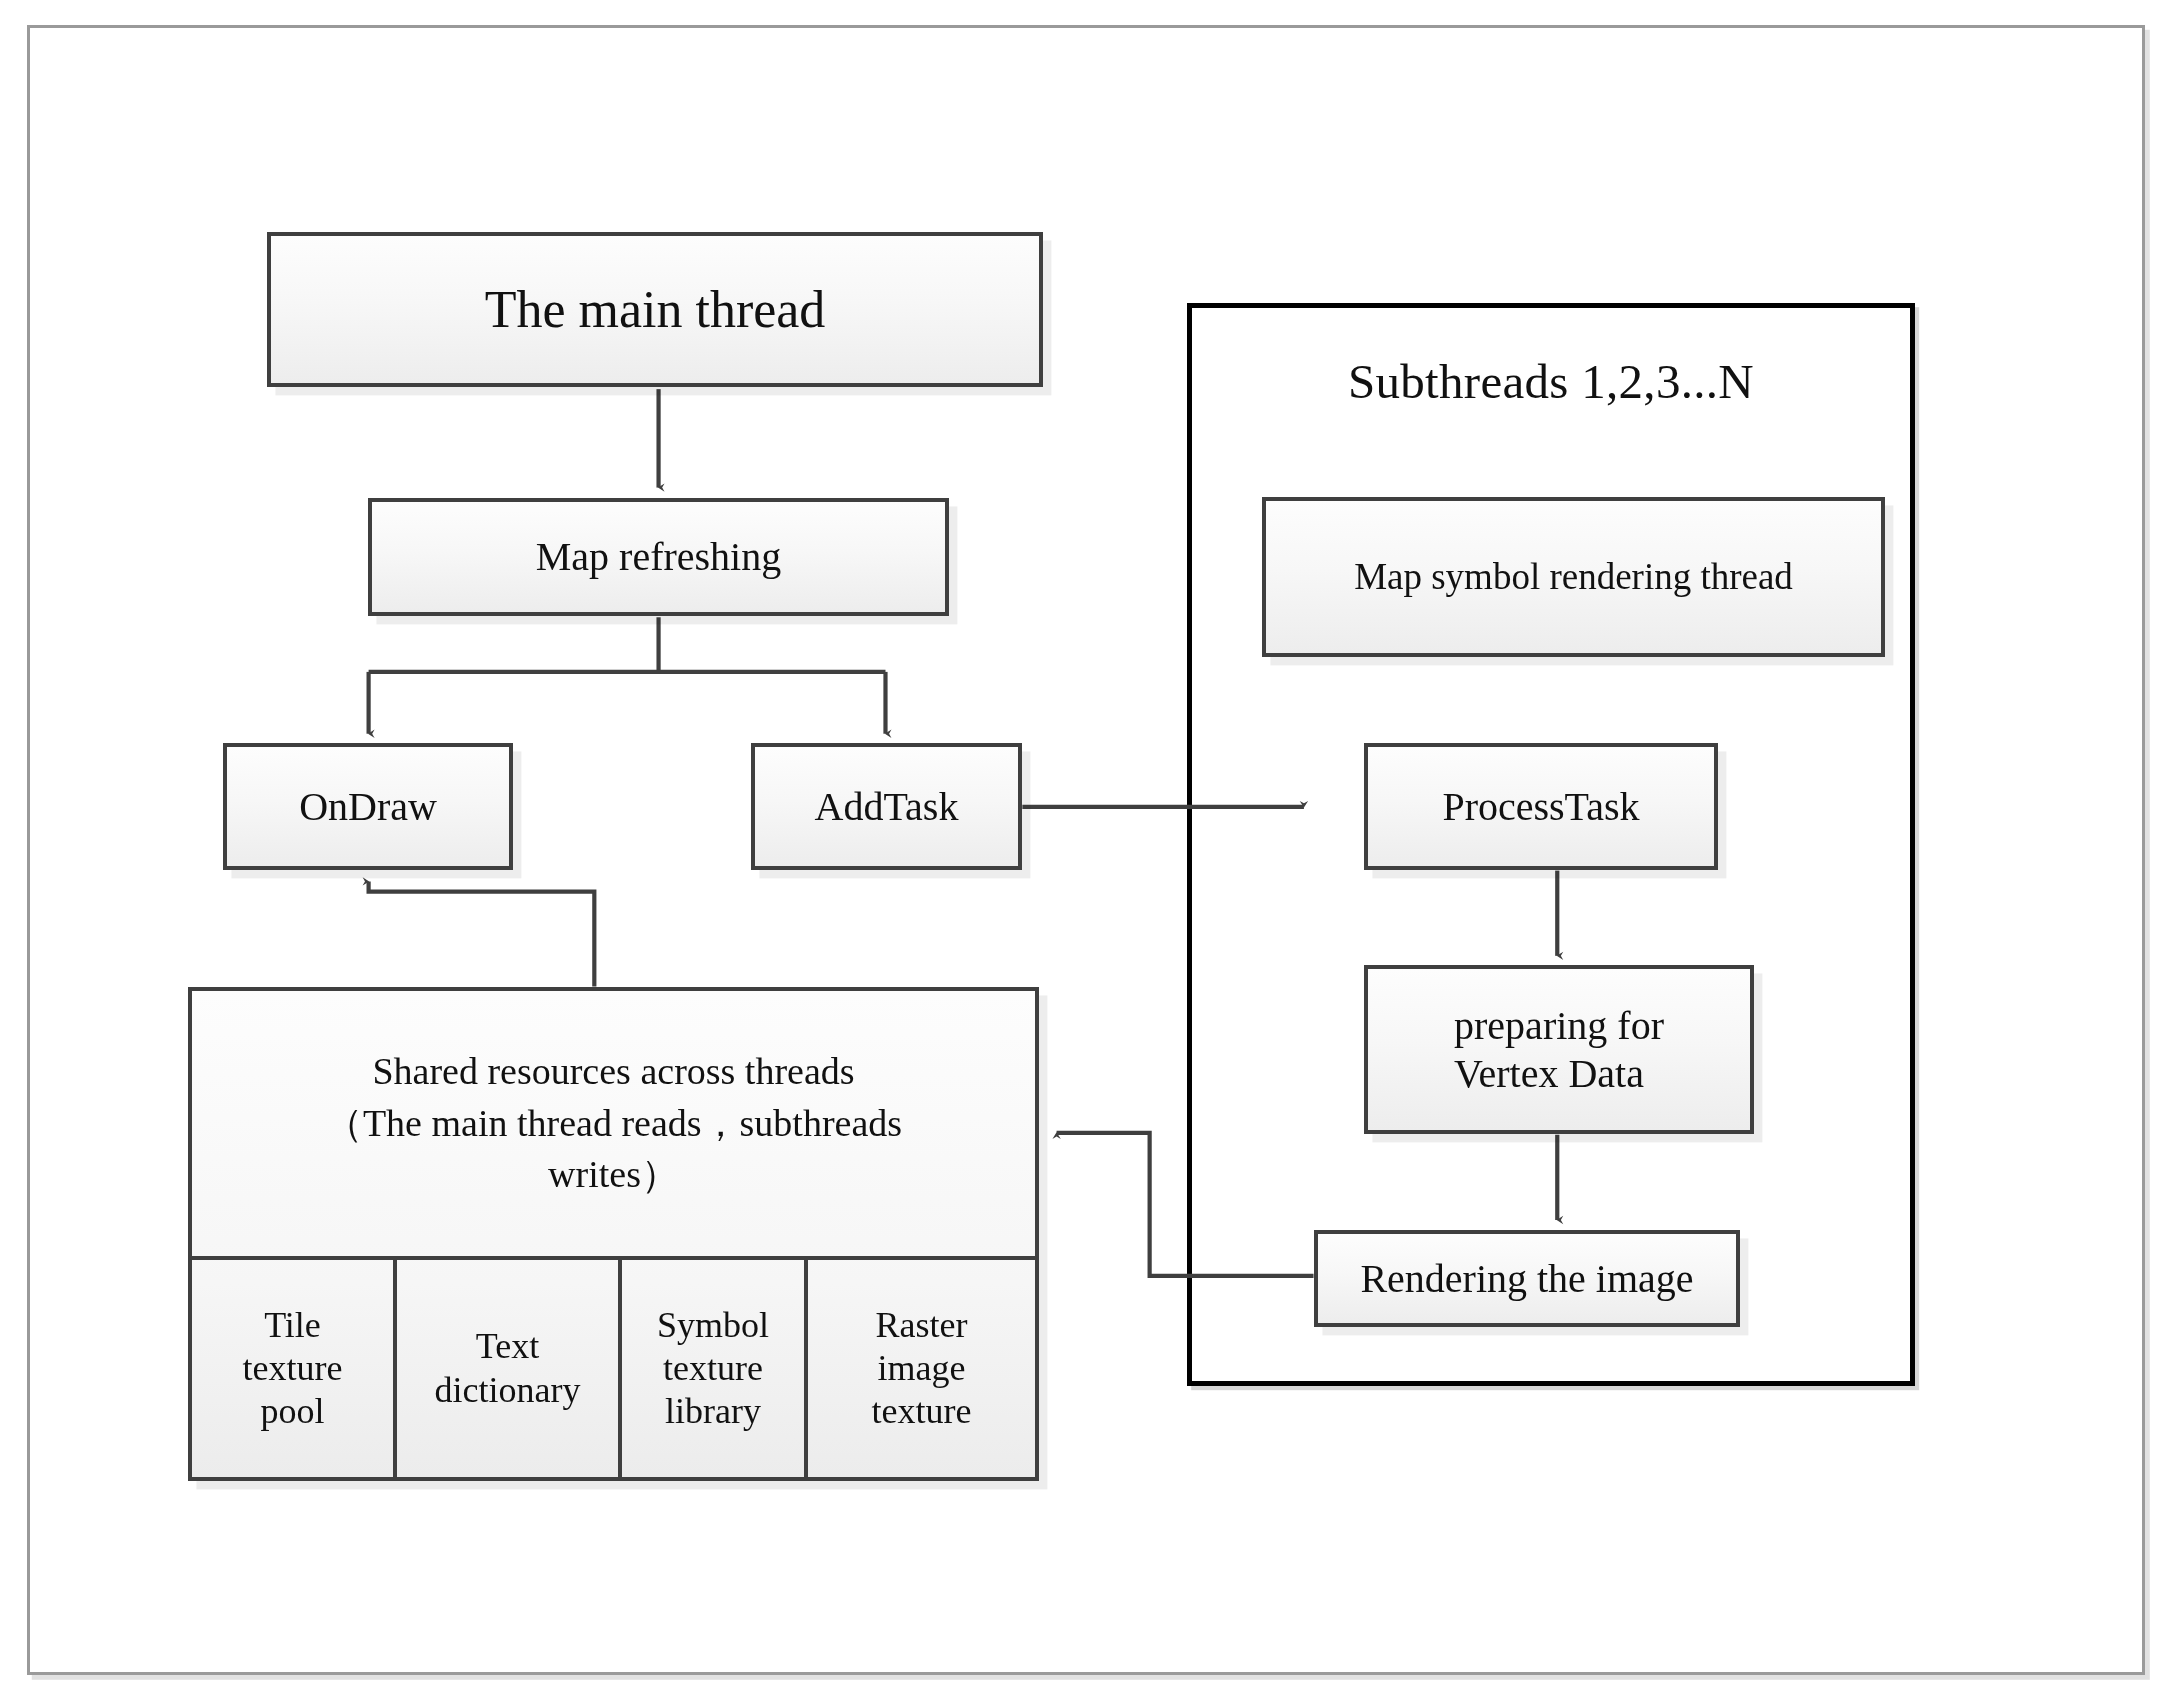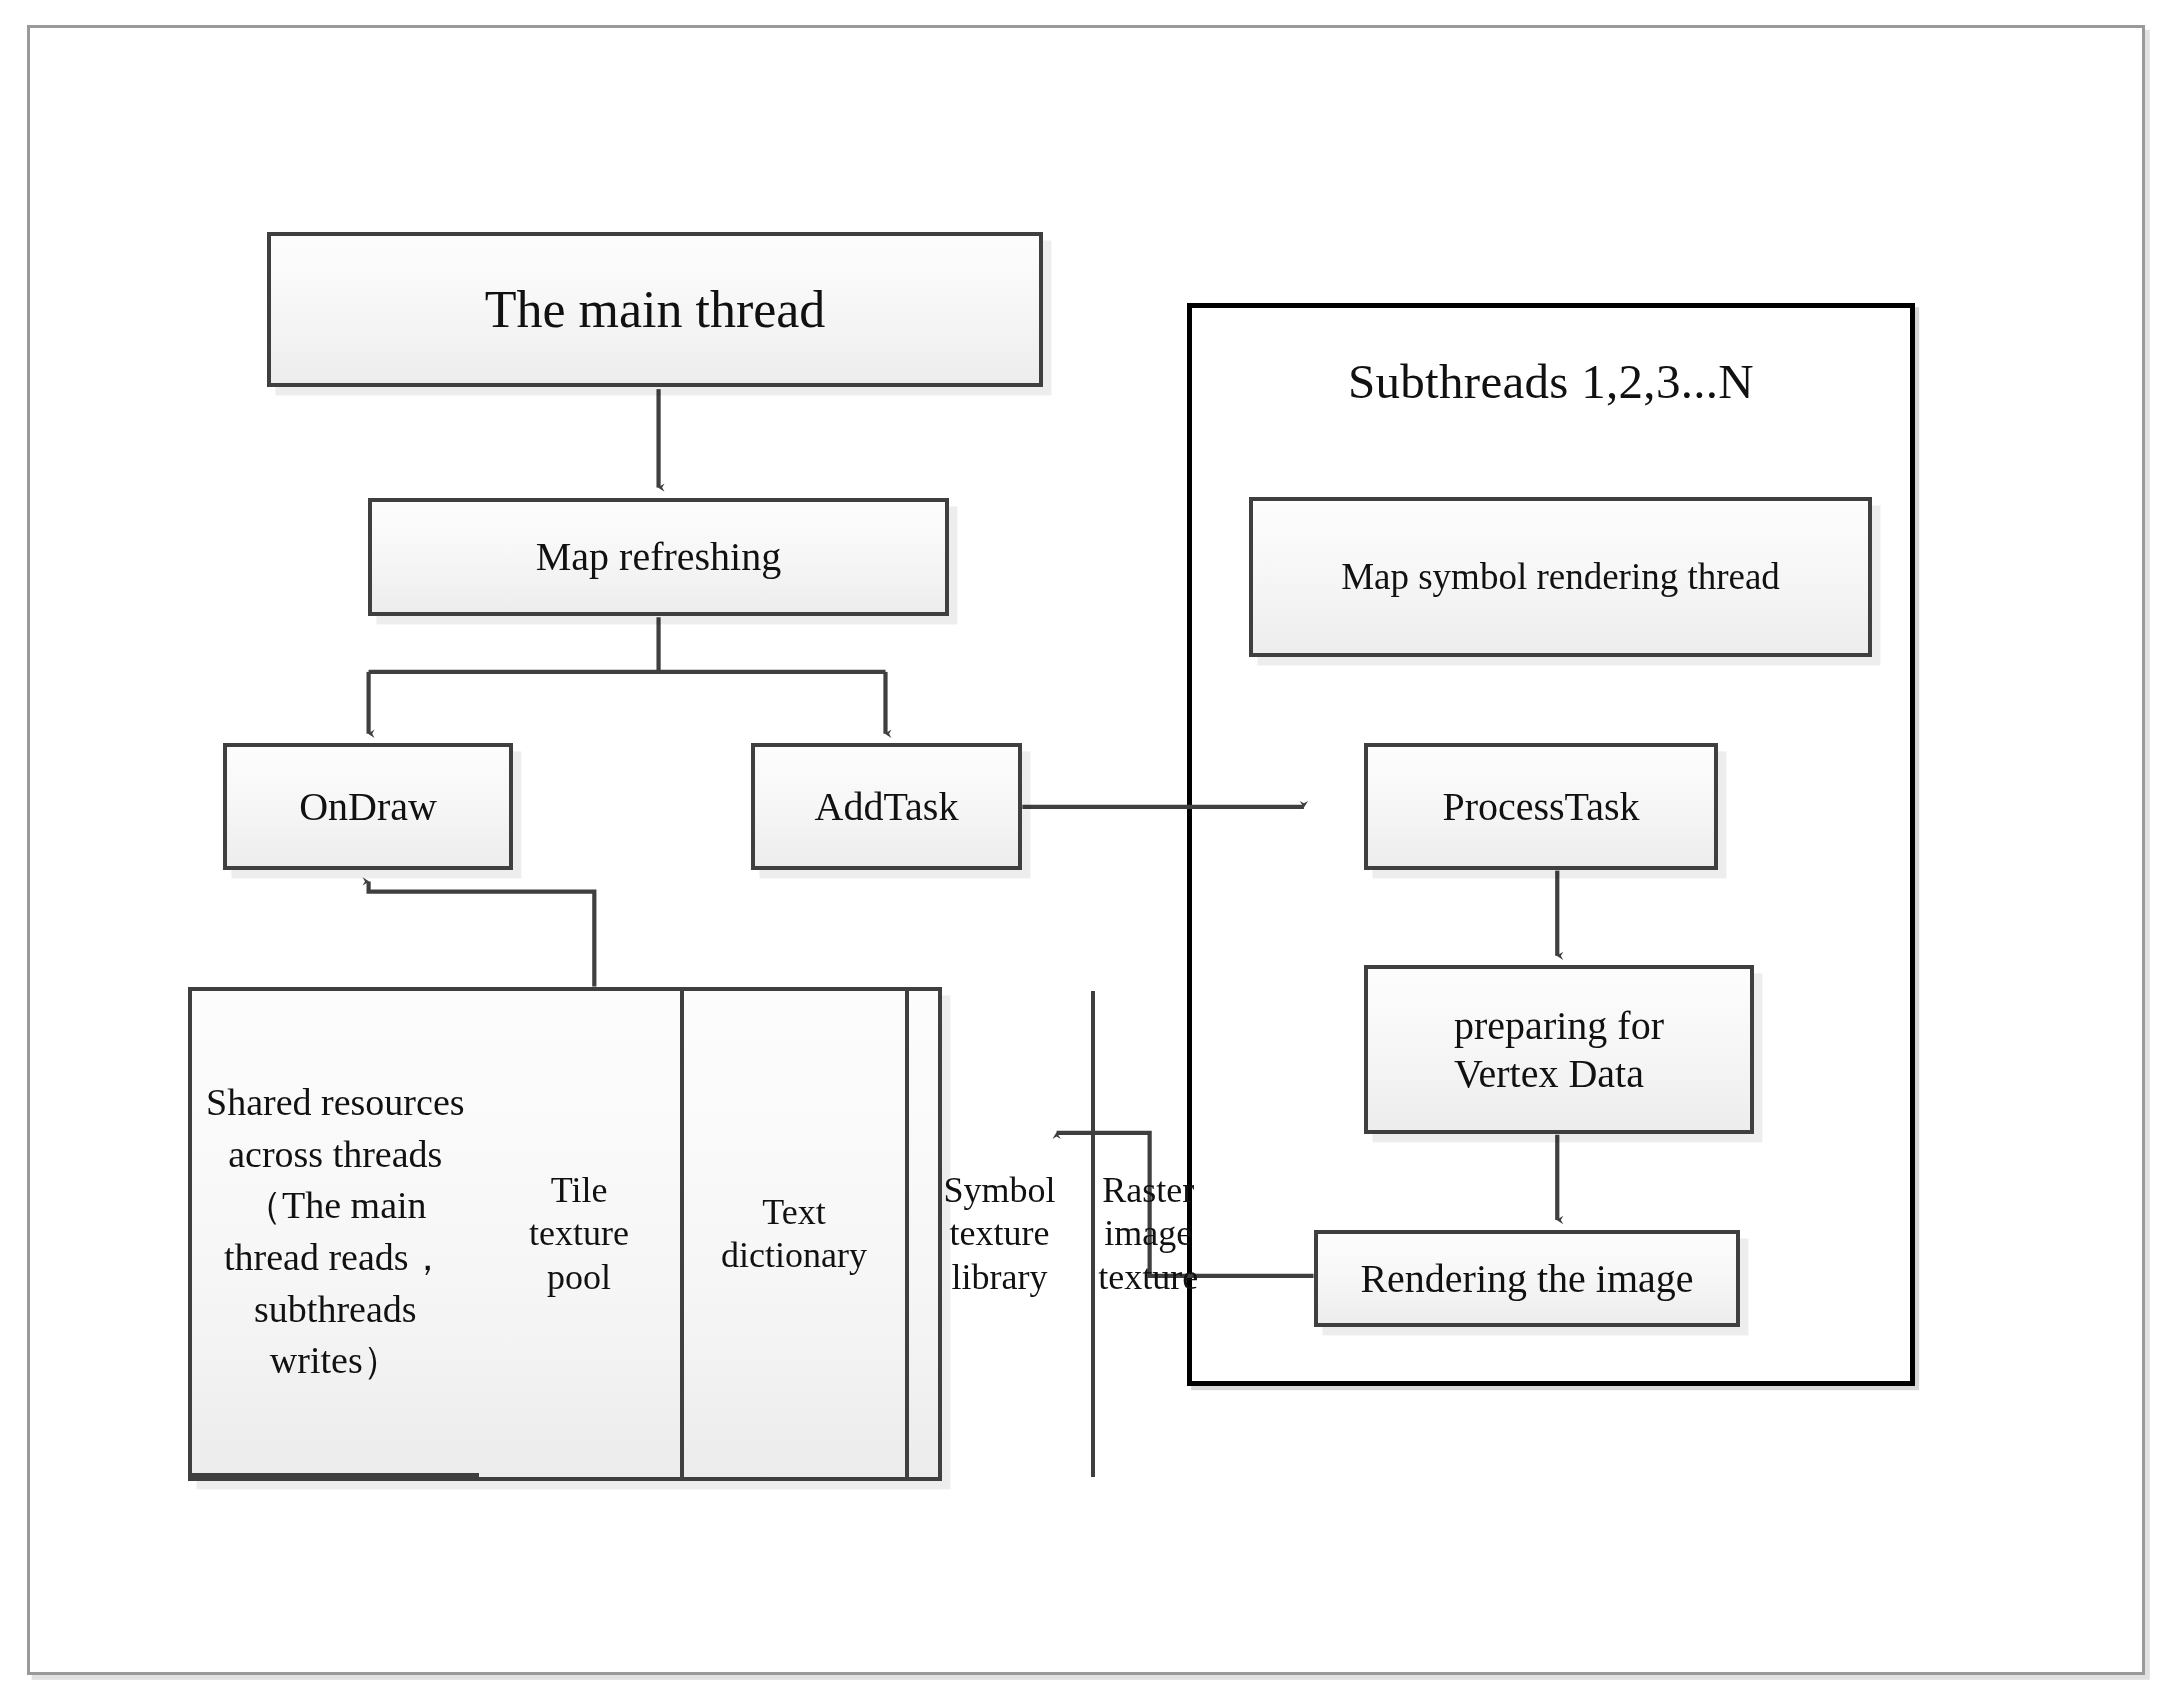--- a/index.html
+++ b/index.html
@@ -64,35 +64,35 @@
     width: 100%;
     text-align: center;
     font-size: 49px;
     color: #111111;
     letter-spacing: 0.3px;
   }
 
   
   .fs-main   { font-size: 52px; }
   .fs-mid    { font-size: 40px; }
-  .fs-small  { font-size: 37px; }
+  .fs-small  { font-size: 37px; margin-left: 13px; }
 
   
   #shared-box {
     position: absolute;
     left: 188px;
     top: 987px;
-    width: 754px;
+    width: 851px;
     height: 494px;
     box-sizing: border-box;
     border: 4.2px solid #3f3f3f;
     background: linear-gradient(to bottom, #fdfdfd 0%, #f6f6f6 60%, #ececec 100%);
     box-shadow: 8.4px 8.4px 0 0 rgba(0,0,0,0.07);
     display: flex;
-    flex-direction: row;
+    flex-direction: column;
   }
   #shared-header {
     flex: 0 0 265px;
     display: flex;
     align-items: center;
     justify-content: center;
     text-align: center;
     font-size: 38px;
     line-height: 1.36;
     color: #111111;

